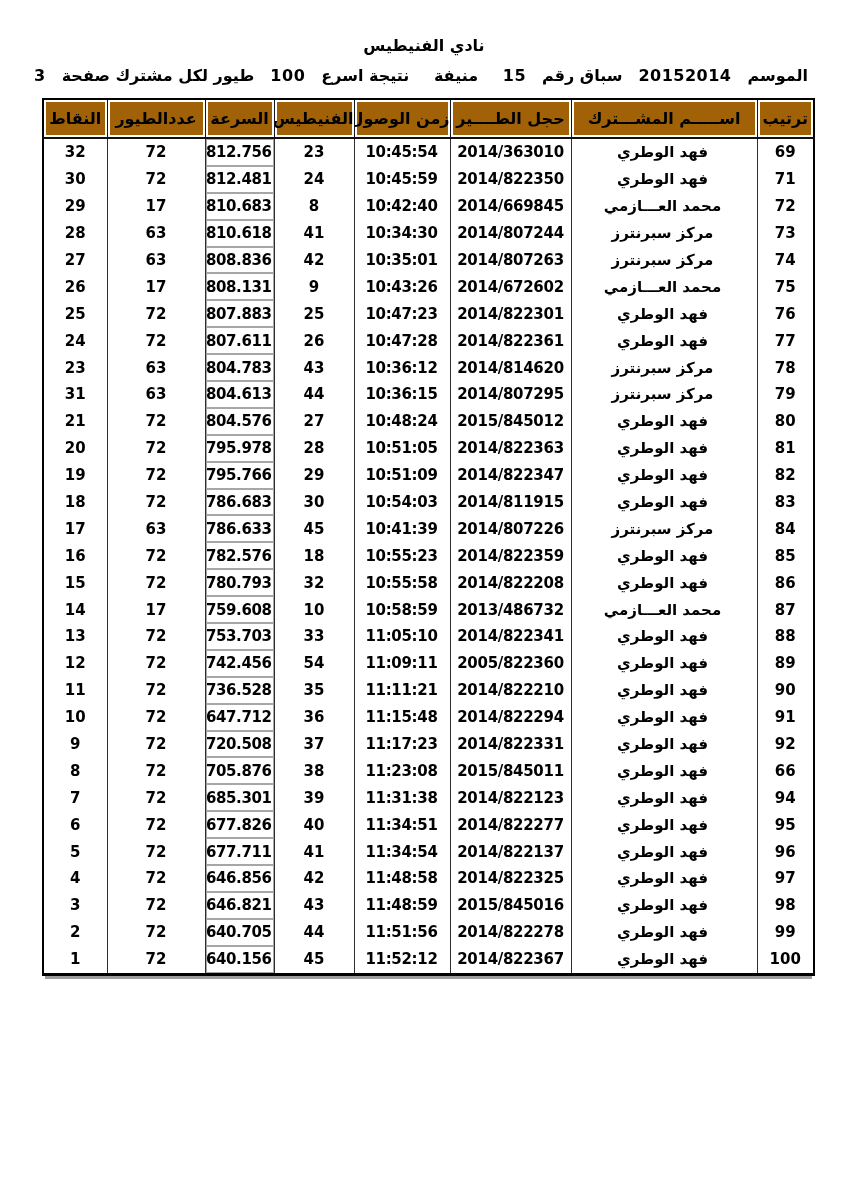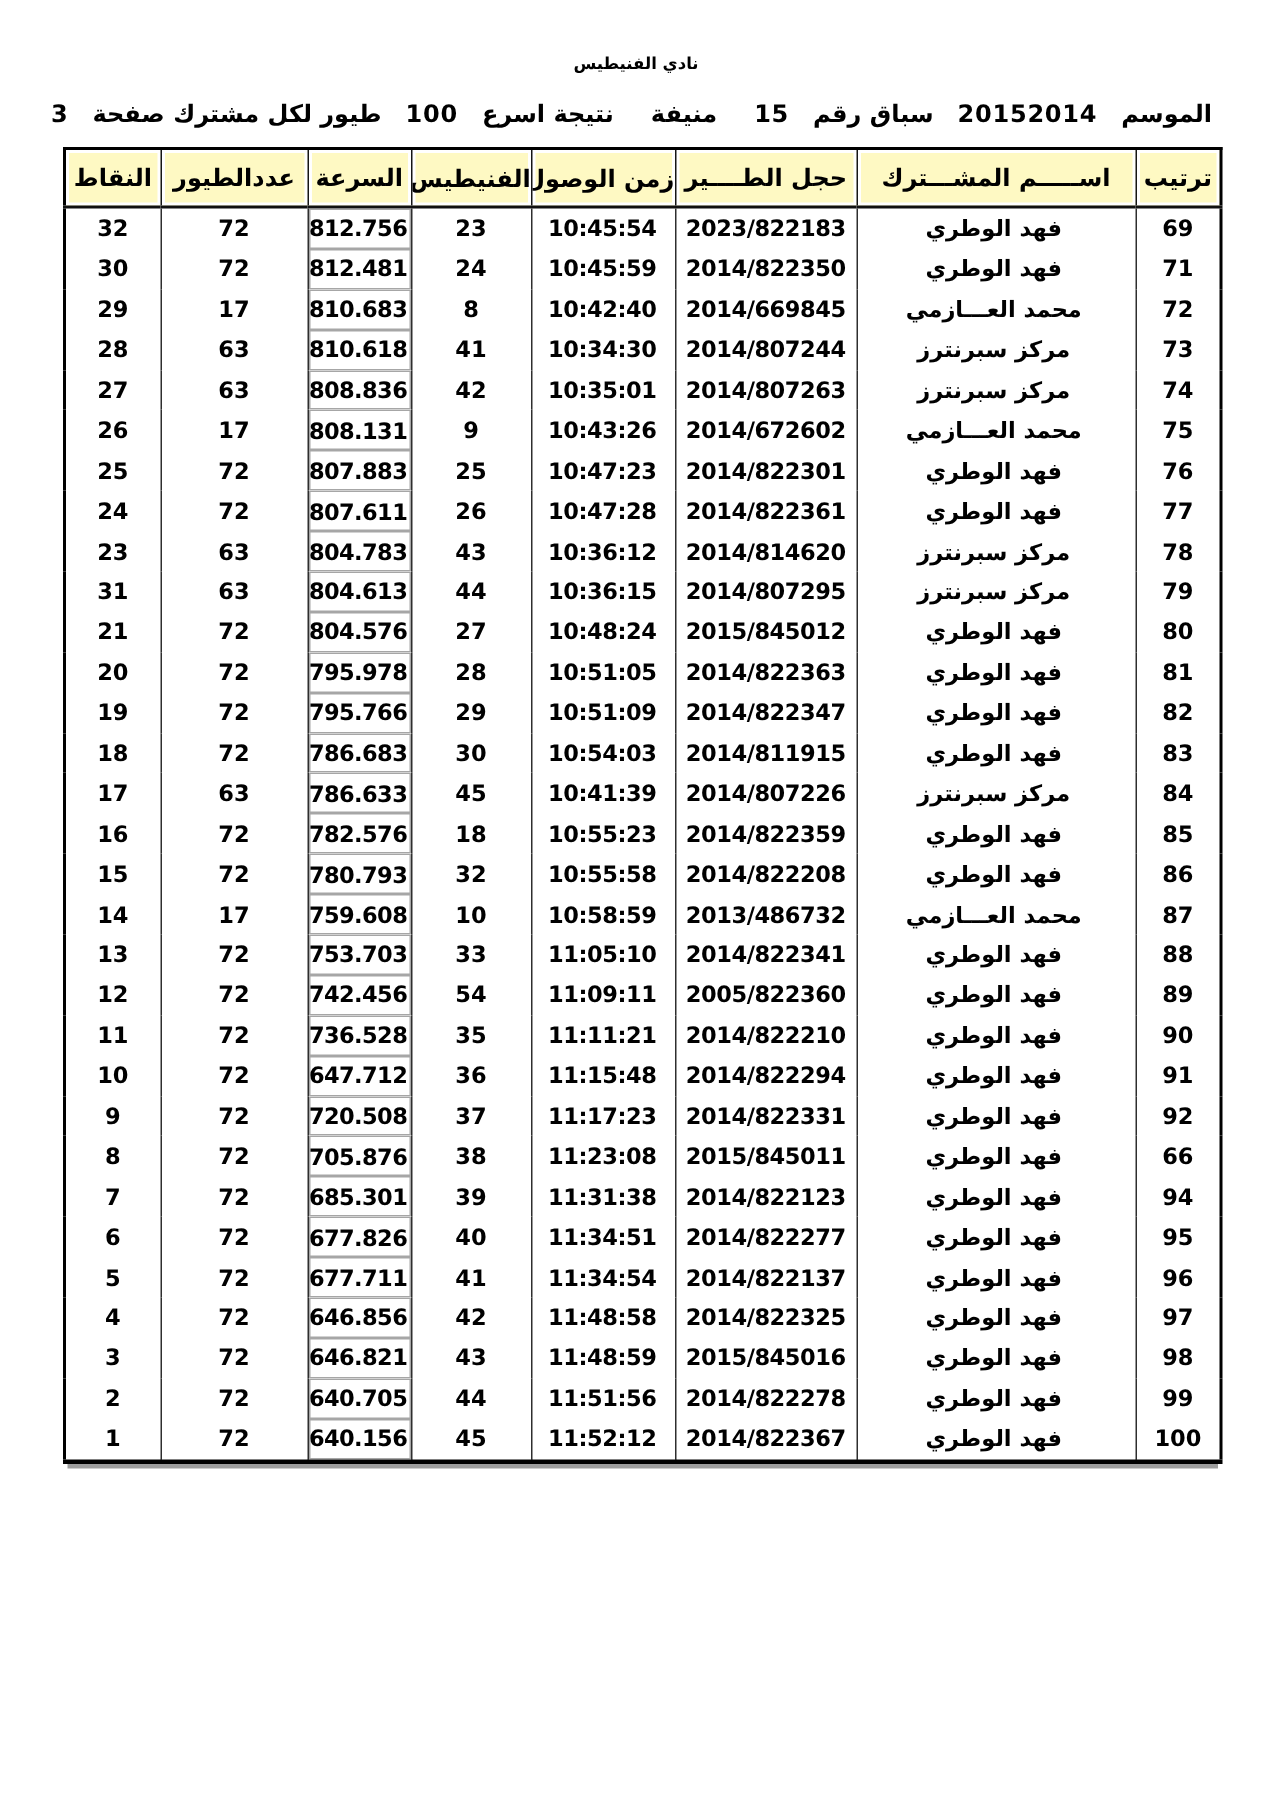--- a/index.html
+++ b/index.html
@@ -17,21 +17,21 @@
     overflow: hidden;
   }
 
   
   .club-title {
     position: absolute;
     top: 36px;
     left: 0;
     right: 0;
     text-align: center;
-    font-size: 11px;
+    font-size: 16px;
     letter-spacing: 0.5px;
   }
   .info-line {
     position: absolute;
     top: 66px;
     right: 40px;
     left: 34px;
     direction: rtl;
     display: flex;
     justify-content: space-between;
@@ -55,21 +55,21 @@
     width: 771px;
     direction: rtl;
     border-collapse: collapse;
     table-layout: fixed;
     border: 2px solid #000;
     border-bottom: 3px solid #000;
     box-shadow: 0 6px 0 -3px #9d9d9d;
   }
   .results-table th {
     height: 37px;
-    background: #fef9c3;
+    background: #a16207;
     box-shadow: inset 0 0 0 2px #ffffff;
     border-left: 1px solid #161616;
     border-right: 1px solid #161616;
     border-bottom: 2px solid #111;
     font-size: 16px;
     font-weight: bold;
     text-align: center;
     padding: 0;
     white-space: nowrap;
     overflow: hidden;
@@ -134,21 +134,21 @@
       <th>الفنيطيس</th>
       <th>السرعة</th>
       <th>عددالطيور</th>
       <th>النقاط</th>
     </tr>
   </thead>
   <tbody>
       <tr>
     <td class="c-rank">69</td>
     <td class="c-name">فهد الوطري</td>
-    <td class="c-ring">2023/822183</td>
+    <td class="c-ring">2014/363010</td>
     <td class="c-time">10:45:54</td>
     <td class="c-dist">23</td>
     <td class="c-speed">812.756</td>
     <td class="c-birds">72</td>
     <td class="c-points">32</td>
   </tr>
       <tr>
     <td class="c-rank">71</td>
     <td class="c-name">فهد الوطري</td>
     <td class="c-ring">2014/822350</td>

